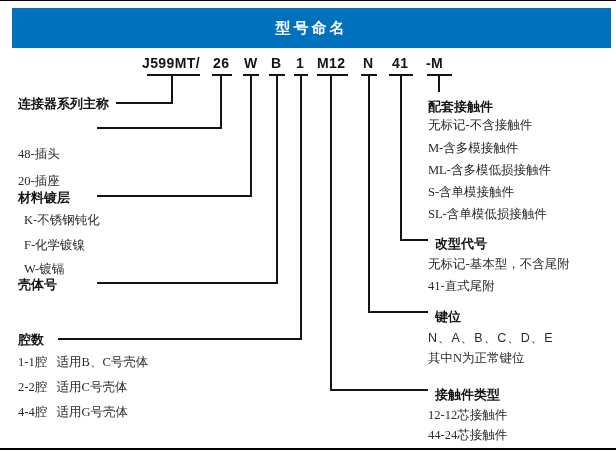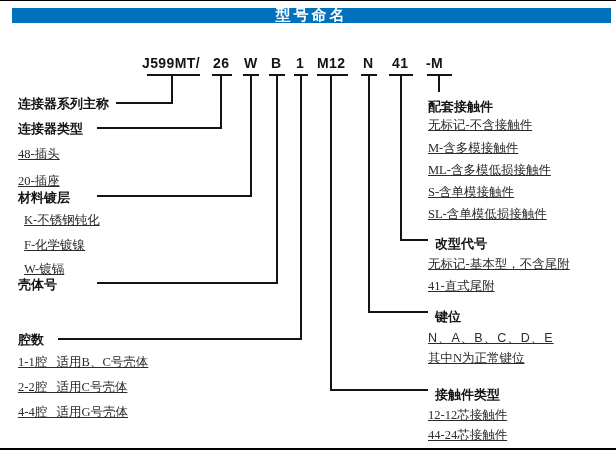--- a/index.html
+++ b/index.html
@@ -6,34 +6,33 @@
   html,body { background:#ffffff; }
   .canvas {
     position:relative; width:616px; height:451px; background:#ffffff;
     font-family:"Liberation Sans","DejaVu Sans",sans-serif; overflow:hidden;
     color:#141414;
   }
   .edge { position:absolute; left:0; width:616px; height:2px; background:#000; }
   .edge.top { top:0; height:1px; }
   .edge.bottom { top:448px; }
   .header-bar {
-    position:absolute; left:12px; top:8px; width:599px; height:15px;
+    position:absolute; left:12px; top:8px; width:599px; height:40px;
     display:flex; align-items:center; justify-content:center; background:#0071BC;
   }
   .header-title { color:#fff; font-weight:bold; font-size:15px; letter-spacing:3px; }
   .seg {
     position:absolute; top:55px; font-weight:bold; font-size:14px;
     letter-spacing:0.4px; color:#141414; white-space:pre;text-align:right;
   }
   .line { position:absolute; background:#141414; }
   .ltitle { position:absolute; font-weight:bold; font-size:13px; color:#141414; white-space:pre; }
   .item {
     position:absolute; font-size:12.5px; color:#2b2b2b; white-space:pre;
     font-family:"Liberation Serif","DejaVu Serif",serif;
-    text-decoration:underline;
   }
   .item.sans { font-family:"Liberation Sans","DejaVu Sans",sans-serif; letter-spacing:1px; }
 </style>
 </head>
 <body>
 
 <div class="canvas">
 
   <div class="edge top"></div>
   <div class="edge bottom"></div>
@@ -82,21 +81,20 @@
     <div class="line" style="top:195px;left:97px;width:155px;height:2px"></div>
     <div class="line" style="top:282px;left:97px;width:181px;height:2px"></div>
     <div class="line" style="top:338px;left:58px;width:244px;height:2px"></div>
     <div class="line" style="top:239px;left:400px;width:28px;height:2px"></div>
     <div class="line" style="top:311px;left:368px;width:60px;height:2px"></div>
     <div class="line" style="top:389px;left:330px;width:98px;height:2px"></div>
   </div>
 
   <span class="ltitle" style="left:18px;top:95px">连接器系列主称</span>
 
-  <span class="ltitle" style="left:18px;top:120px">连接器类型</span>
   <span class="item" style="left:18px;top:146px">48-插头</span>
   <span class="item" style="left:18px;top:173px">20-插座</span>
 
   <span class="ltitle" style="left:18px;top:189px">材料镀层</span>
   <span class="item" style="left:24px;top:212px">K-不锈钢钝化</span>
   <span class="item" style="left:24px;top:237px">F-化学镀镍</span>
   <span class="item" style="left:24px;top:261px">W-镀镉</span>
 
   <span class="ltitle" style="left:18px;top:276px">壳体号</span>
 

